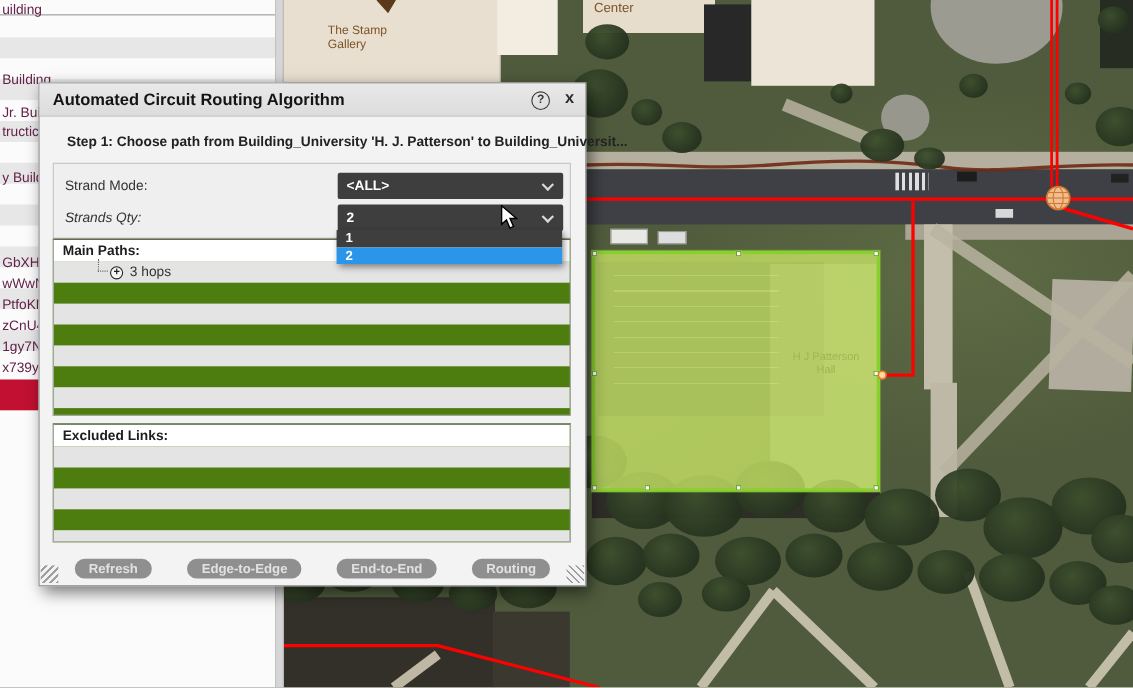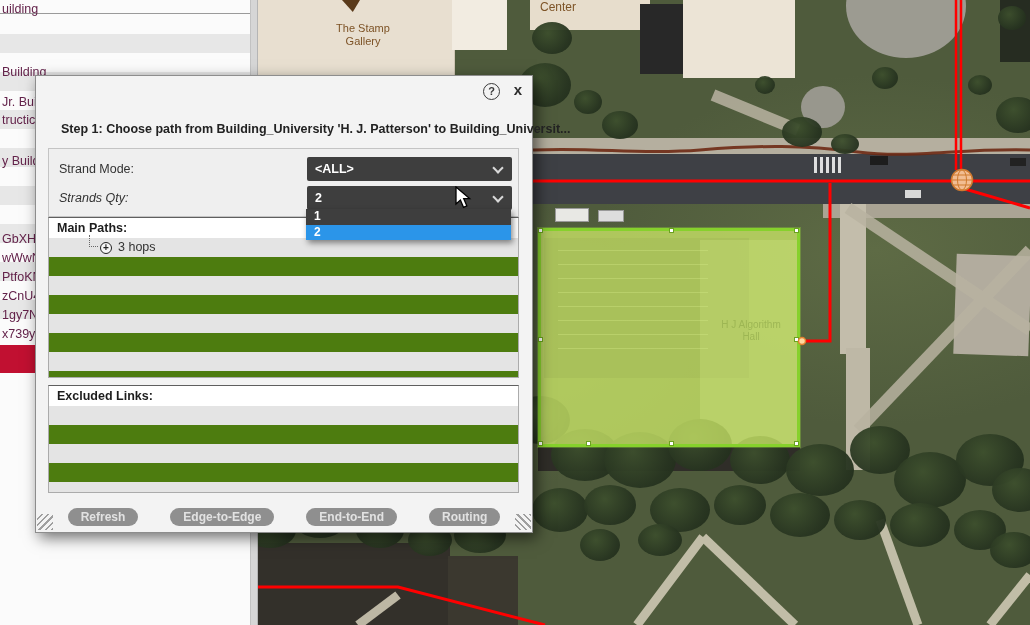--- a/index.html
+++ b/index.html
@@ -14,21 +14,21 @@
   .sb-selected { position:absolute; left:0; top:345px; width:250px; height:28px; background:#c11031; }
   #sb-scroll { position:absolute; left:250px; top:0; width:8px; height:625px; background:#d6d6d6; border-left:1px solid #c2c2c2; border-right:1px solid #b5b5b5; }
 
   
   #map { position:absolute; left:258px; top:0; width:772px; height:625px; background:
     radial-gradient(ellipse 300px 200px at 35% 55%, #5b6844 0%, rgba(0,0,0,0) 70%),
     radial-gradient(ellipse 400px 250px at 80% 40%, #5e6b45 0%, rgba(0,0,0,0) 70%),
     #4f5b3c; overflow:hidden; }
   .m { position:absolute; }
   .tree { position:absolute; border-radius:50%; background:radial-gradient(circle at 40% 35%, #3d4f2d 0%, #273420 65%, #1e2a19 100%); opacity:.95; }
-  .map-label { position:absolute; color:#7d5326; font-size:11px; text-align:center; line-height:13px; }
+  .map-label { position:absolute; color:#7d5326; font-size:11px; line-height:13px; }
 
   
   #hl { position:absolute; left:280px; top:228px; width:262px; height:219px; background:rgba(201,229,103,0.78); border:3px solid #86d12c; box-shadow:0 0 0 1px rgba(140,200,60,.4); }
   .vx { position:absolute; width:5px; height:5px; background:#fff; border:1px solid #6aa21e; }
   #hl-label { position:absolute; left:160px; top:88px; width:100px; text-align:center; color:#9cb553; font-size:10px; line-height:12px; opacity:.95; }
 
   
   #dialog { position:absolute; left:35px; top:75px; width:498px; height:458px; background:#f3f3f3; border:1px solid #8d8d8d; box-shadow:4px 5px 14px rgba(0,0,0,.55); z-index:50; }
   #dlg-titlebar { position:absolute; left:0; top:0; width:100%; height:30px; background:linear-gradient(#e9e9e9,#dcdcdc); border-bottom:1px solid #bdbdbd; display:flex; align-items:center; }
   #dlg-title { font-size:15px; font-weight:bold; color:#141414; padding-left:12px; }
@@ -161,21 +161,21 @@
         <div class="tree" style="left: 150px; top: 524px; width: 44px; height: 32px;"></div>
         <div class="tree" style="left: 196px; top: 517px; width: 52px; height: 36px;"></div>
         <div class="tree" style="left: 696px; top: 510px; width: 52px; height: 40px;"></div>
         <div class="tree" style="left: 732px; top: 532px; width: 48px; height: 36px;"></div>
         <div class="tree" style="left: 322px; top: 529px; width: 40px; height: 32px;"></div>
         <div class="tree" style="left: 380px; top: 524px; width: 44px; height: 32px;"></div>
       </div>
 
     <div id="hl">
       <div id="hl-label">
-        <div>H J Algorithm</div>
+        <div>H J Patterson</div>
         <div>Hall</div>
       </div>
       <div id="hl-vertices">
           <div class="vx" style="left: -3px; top: -3px;"></div>
           <div class="vx" style="left: 128px; top: -3px;"></div>
           <div class="vx" style="left: 253px; top: -3px;"></div>
           <div class="vx" style="left: 253px; top: 106px;"></div>
           <div class="vx" style="left: 253px; top: 210px;"></div>
           <div class="vx" style="left: 128px; top: 210px;"></div>
           <div class="vx" style="left: 45px; top: 210px;"></div>
@@ -228,20 +228,23 @@
         <div class="sb-item" style="top: 269px;">PtfoKM</div>
         <div class="sb-item" style="top: 288px;">zCnU4</div>
         <div class="sb-item" style="top: 307px;">1gy7N</div>
         <div class="sb-item" style="top: 326px;">x739y</div>
       </div>
     <div class="sb-selected"></div>
   </div>
   <div id="sb-scroll"></div>
 
   <div id="dialog">
+    <div id="dlg-titlebar">
+      <span id="dlg-title">Automated Circuit Routing Algorithm</span>
+    </div>
     <div id="dlg-help">?</div>
     <div id="dlg-close">x</div>
 
     <div id="dlg-step">Step 1: Choose path from Building_University 'H. J. Patterson' to Building_Universit...</div>
 
     <div id="form-box">
       <div class="form-label" style="top:8px;text-align:center;">Strand Mode:</div>
       <div class="select" style="top:8px;">
         <span>&lt;ALL&gt;</span>
         <span class="chev"></span>

